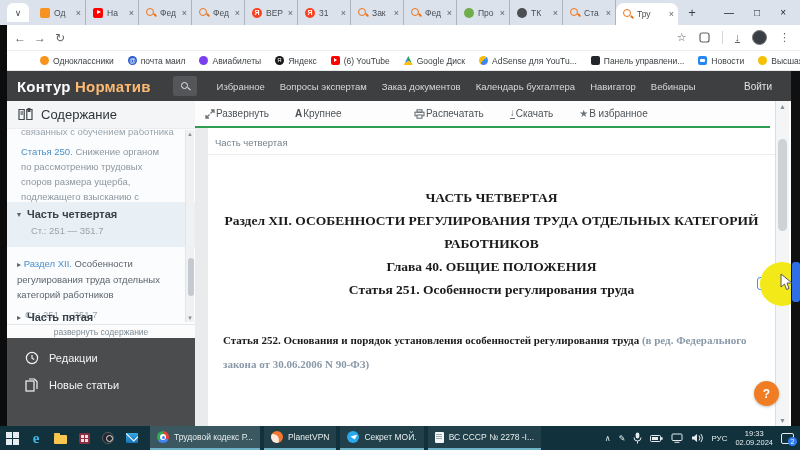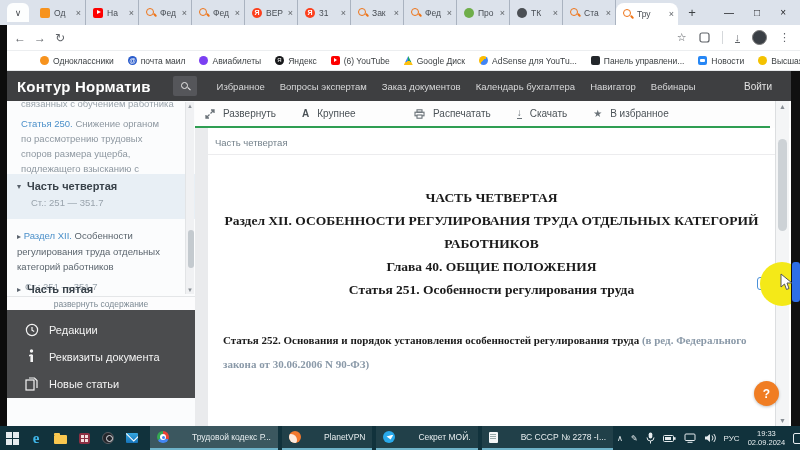--- a/index.html
+++ b/index.html
@@ -53,21 +53,21 @@
   .bmi-drive { background:conic-gradient(#1ea362 0 33%,#fbbf12 0 66%,#4688f4 0); clip-path:polygon(50% 0,100% 100%,0 100%); border-radius:0; }
   .bmi-ads { background:linear-gradient(135deg,#fbbc04 50%,#4285f4 50%); border-radius:50%; }
   .bmi-panel { background:#23272b; }
   .bmi-vk { background:#2787f5; }
   .bmi-vk::after { content:""; position:absolute; left:2px; top:3px; width:5px; height:3px; background:#fff; border-radius:1px; }
   .bmi-quali { background:#f4c200; border-radius:50%; }
 
   
   #siteheader { left:0; top:71px; width:800px; height:30px; background:#3e3f41; display:flex; align-items:center; color:#d8d9da; }
   #logo { margin-left:17px; font-size:15px; font-weight:bold; letter-spacing:.2px; white-space:nowrap; }
-  #logo .l1 { color:#fdfdfd; } #logo .l2 { color:#ffffff; }
+  #logo .l1 { color:#fdfdfd; } #logo .l2 { color:#fdba74; }
   #hsearch { width:24px; height:20px; background:#55565a; border-radius:2px; margin-left:22px; display:flex; align-items:center; justify-content:center; color:#e8e8e8; }
   .mag { position:relative; width:8px; height:8px; }
   .mag::before { content:""; position:absolute; left:0; top:0; width:5px; height:5px; border:1.4px solid currentColor; border-radius:50%; }
   .mag::after { content:""; position:absolute; left:6px; top:6px; width:3.5px; height:1.4px; background:currentColor; transform:rotate(45deg); }
   #hnav { display:flex; gap:15px; margin-left:20px; font-size:9.5px; }
   #login { margin-left:auto; padding-right:28px; font-size:10px; color:#e3e3e3; }
 
   
   #sidebar { left:7px; top:101px; width:188px; height:325px; background:#fbfcfd; }
   #sb-head { height:28px; background:#f4f5f7; display:flex; align-items:center; gap:8px; padding-left:11px; color:#2f353a; font-size:13px; border-bottom:1px solid #ececee; }
@@ -87,21 +87,21 @@
   #toc-thumb { position:absolute; left:1.5px; top:128px; width:6px; height:38px; background:#c4cacf; border-radius:3px; }
   #sb-expand { height:14px; border-top:1px solid #e4e6e8; font-size:8.5px; color:#7d8a94; display:flex; align-items:center; justify-content:center; background:#fcfcfd; }
   #sb-panel { height:88px; background:#4b4c4e; color:#f3f3f3; font-size:11px; padding-top:6px; }
   .sbp-row { height:27px; display:flex; align-items:center; gap:10px; padding-left:17px; }
   .sbp-ico { width:15px; height:15px; flex:none; display:flex; align-items:center; justify-content:center; }
 
   
   #docarea { left:195px; top:101px; width:596px; height:325px; background:#fff; }
   #doctoolbar { position:absolute; left:0; top:0; width:596px; height:27px; background:#fdfdfd; font-size:10px; color:#4b5257; }
   .tb-group { position:absolute; top:0; height:25px; display:flex; align-items:center; gap:26px; }
-  .tb-item { display:flex; align-items:center; gap:8px;justify-content:flex-end; }
+  .tb-item { display:flex; align-items:center; gap:1px;justify-content:flex-end; }
   #greenline { position:absolute; left:0; top:25px; width:575px; height:2px; background:#2f9e52; }
   #breadcrumb { position:absolute; left:20px; top:36px; font-size:9.5px; color:#73808a; }
   #pagegutter { position:absolute; left:0; top:27px; width:13px; height:298px; background:#eaebed; }
   #docpage { position:absolute; left:13px; top:53px; width:567px; height:272px; background:#fff; border-top:1px solid #ececee; }
   #doccontent { width:537px; margin:0 auto; font-family:"Liberation Serif","DejaVu Serif",serif; color:#1b1b1b; }
   #headings { margin-top:31px; text-align:center; font-weight:bold; font-size:13.5px; line-height:23px; }
   #para { margin-top:17px; font-size:10.5px; line-height:16px; text-indent:10px; text-align:justify; }
   #art252 { margin-top:27px; text-align:left; font-weight:bold; font-size:11px; line-height:24px; }
   #art252 .note { color:#8a99a8; }
 
@@ -118,21 +118,21 @@
   #helpbtn { position:absolute; left:559px; top:280px; width:25px; height:25px; border-radius:50%; background:#f07d23; color:#fff; font-size:12px; font-weight:bold; display:flex; align-items:center; justify-content:center; box-shadow:0 1px 3px rgba(0,0,0,.25); z-index:30; }
 
   
   #lstrip { left:0; top:25px; width:7px; height:401px; background:#0c0c0c; z-index:50; }
   #rstrip { left:791px; top:71px; width:9px; height:355px; background:#101010; z-index:50; }
   #bluemark { left:792px; top:262px; width:8px; height:40px; background:#2e6fe8; border-radius:3px; z-index:60; }
 
   
   #taskbar { left:0; top:426px; width:800px; height:24px; background:#11323c; display:flex; align-items:center; z-index:80; color:#e8eef0; }
   .qicon { width:24px; height:24px; display:flex; align-items:center; justify-content:center; flex:none; }
-  .task { height:24px; display:flex; align-items:center; gap:23px; padding:0 7px; margin-right:4px; font-size:8.5px; white-space:nowrap; background:rgba(255,255,255,.07); border-bottom:2px solid #6fb3c9; }
+  .task { height:24px; display:flex; align-items:center; gap:5px; padding:0 7px; margin-right:4px; font-size:8.5px; white-space:nowrap; background:rgba(255,255,255,.07); border-bottom:2px solid #6fb3c9; }
   .task.active { background:rgba(255,255,255,.18); }
   .ti { flex:none; }
   .chromei { width:12px; height:12px; border-radius:50%; background:conic-gradient(#ea4335 0 33%,#4285f4 33% 66%,#34a853 66% 100%); position:relative; }
   .chromei::after { content:""; position:absolute; left:3px; top:3px; width:6px; height:6px; background:#fff; border-radius:50%; }
   .chromei::before { content:""; position:absolute; left:4.5px; top:4.5px; width:3px; height:3px; background:#4285f4; border-radius:50%; z-index:1; }
   .pvpni { width:12px; height:12px; border-radius:50%; background:#f2792f; position:relative; overflow:hidden; }
   .pvpni::after { content:""; position:absolute; left:-4px; top:3px; width:12px; height:12px; background:#fff; border-radius:50%; opacity:.85; }
   .tgi { width:12px; height:12px; border-radius:50%; background:#29a9eb; position:relative; }
   .tgi::after { content:""; position:absolute; left:3px; top:3.5px; width:7px; height:5px; background:#fff; clip-path:polygon(0 40%,100% 0,60% 100%); }
   .dki { width:9px; height:11px; background:#f4f6f7; border-radius:1px; position:relative; }
@@ -300,20 +300,32 @@
     <span>Вопросы экспертам</span>
     <span>Заказ документов</span>
     <span>Календарь бухгалтера</span>
     <span>Навигатор</span>
     <span>Вебинары</span>
   </div>
   <div id="login">Войти</div>
 </div>
 
 <div id="sidebar" class="abs">
+  <div id="sb-head">
+    <svg width="15" height="13" viewBox="0 0 15 13">
+        <g fill="none" stroke="#42484d" stroke-width="1.2">
+          <path d="M1,1.5 h5.2 v10 H1 z"></path>
+          <path d="M8.8,1.5 H14 v10 H8.8 z"></path>
+          <line x1="2.5" y1="4" x2="5" y2="4"></line>
+          <line x1="2.5" y1="6" x2="5" y2="6"></line>
+        </g>
+        <rect x="9.5" y="0" width="3" height="4" fill="#42484d"></rect>
+      </svg>
+    <span>Содержание</span>
+  </div>
 
   <div id="toc">
     <div class="toc-trunc">связанных с обучением работника</div>
     <div class="toc-art"><span class="link">Статья 250.</span><span> Снижение органом по рассмотрению трудовых споров размера ущерба, подлежащего взысканию с работника</span></div>
     <div class="toc-part4">
       <div class="toc-part-title">
           <span class="caret">▾</span>
           <span>Часть четвертая</span>
         </div>
       <div class="toc-range">Ст.: 251 — 351.7</div>
@@ -338,29 +350,20 @@
 
   <div id="sb-panel">
     <div class="sbp-row">
       <span class="sbp-ico">
           <svg width="14" height="14" viewBox="0 0 14 14">
             <circle cx="7" cy="7" r="5.6" fill="none" stroke="#f3f3f3" stroke-width="1.2"></circle>
             <path d="M7 4 v3.2 l2.2 1.4" fill="none" stroke="#f3f3f3" stroke-width="1.2"></path>
           </svg>
         </span>
       <span>Редакции</span>
-    </div>
-    <div class="sbp-row">
-      <span class="sbp-ico">
-          <svg width="9" height="15" viewBox="0 0 9 15">
-            <circle cx="4.5" cy="2" r="1.7" fill="#f3f3f3"></circle>
-            <path d="M2 6 q2.5-1.5 4 0 v7 h-2.6 v-6 l-1.4 0.6 z" fill="#f3f3f3"></path>
-          </svg>
-        </span>
-      <span>Реквизиты документа</span>
     </div>
     <div class="sbp-row">
       <span class="sbp-ico">
           <svg width="13" height="14" viewBox="0 0 13 14">
             <rect x="1" y="3" width="8" height="10" fill="none" stroke="#f3f3f3" stroke-width="1.2"></rect>
             <path d="M4 1 h5.5 l2.5 2.5 V11" fill="none" stroke="#f3f3f3" stroke-width="1.2"></path>
           </svg>
         </span>
       <span>Новые статьи</span>
     </div>

